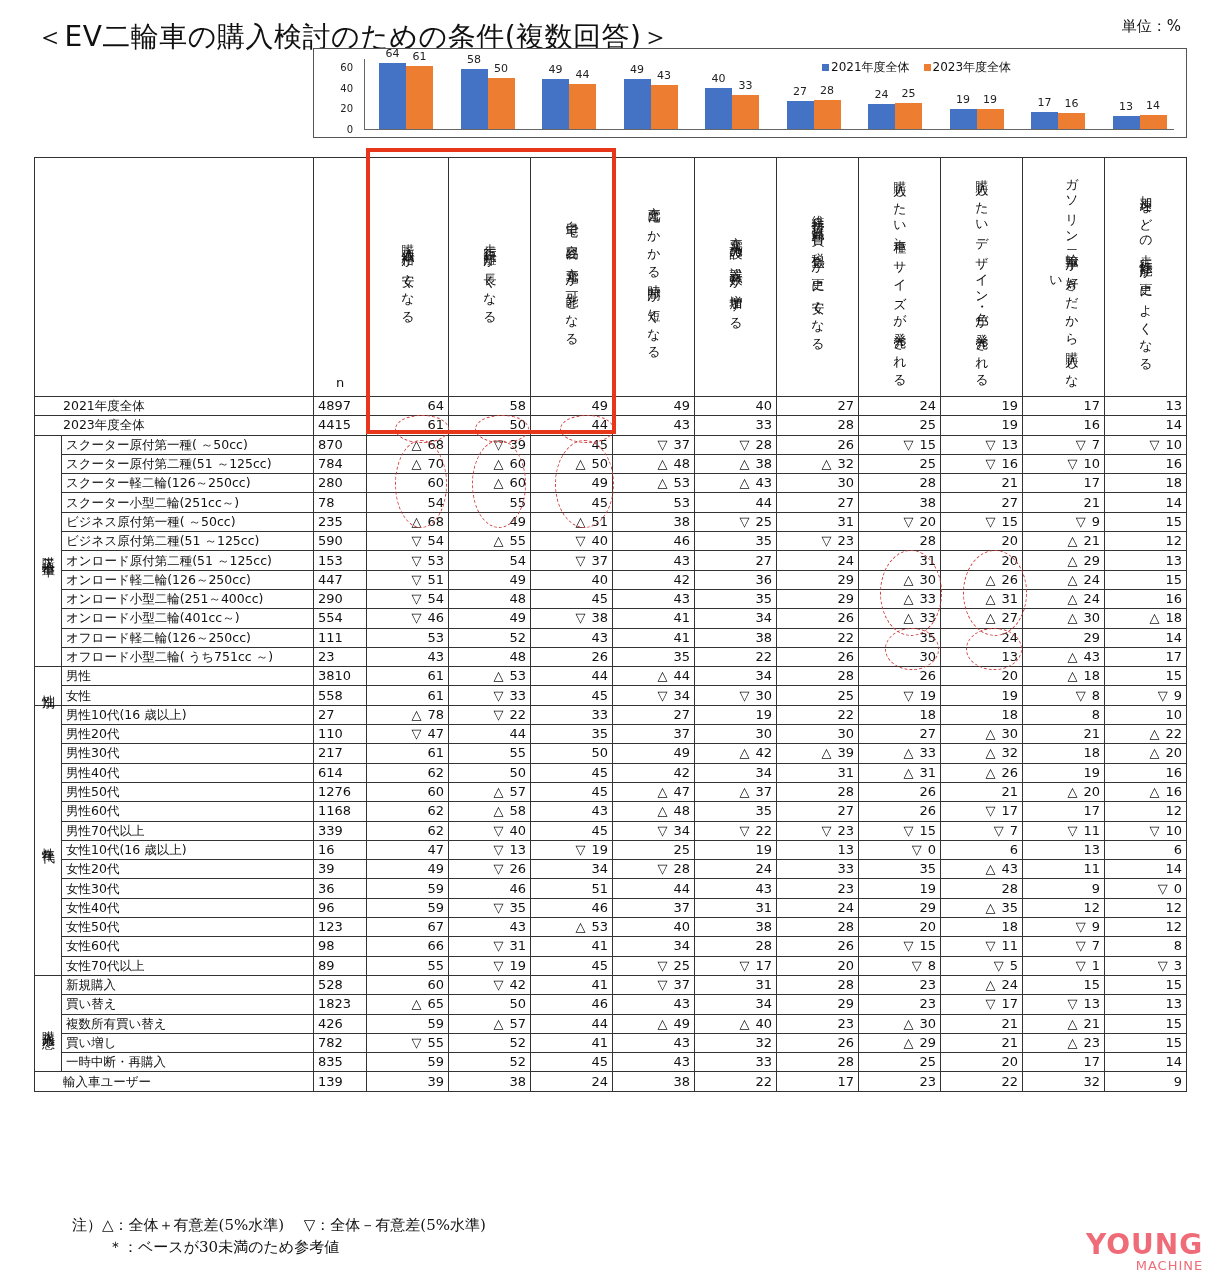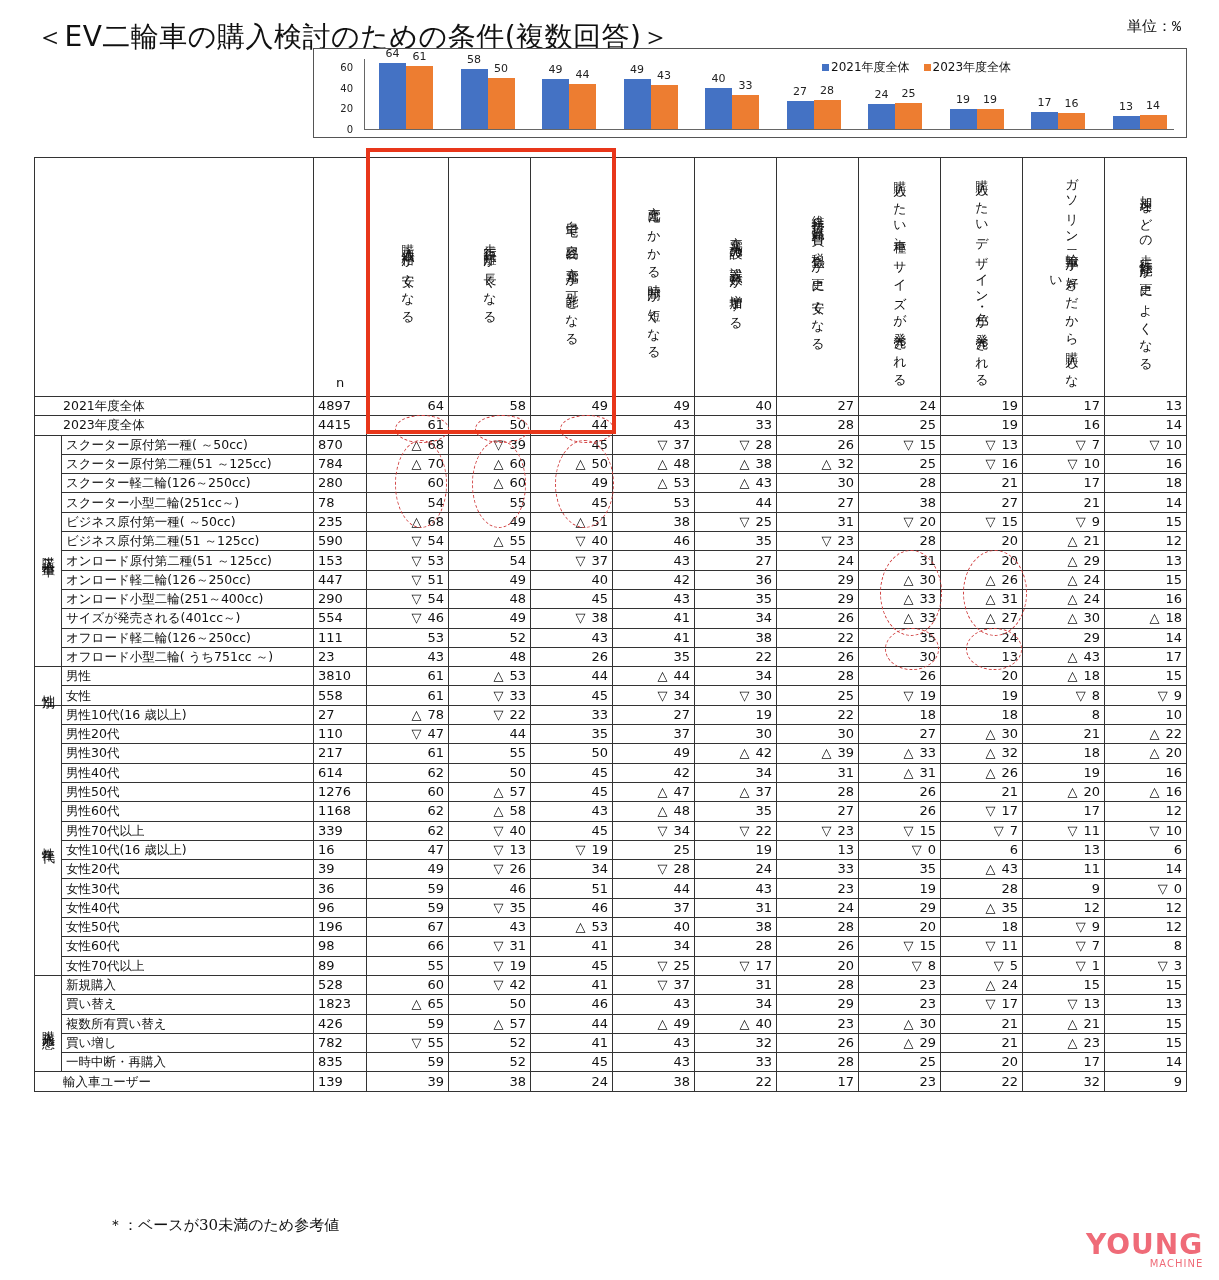--- a/index.html
+++ b/index.html
@@ -1,18 +1,18 @@
 <!DOCTYPE html>
 <html><head>
 <meta charset="utf-8">
 <style>
   html, body { margin:0; padding:0; background:#ffffff; }
   body { width:1219px; height:1280px; position:relative; font-family:"DejaVu Sans","Liberation Sans",sans-serif; color:#111; overflow:hidden; }
   .title { position:absolute; left:36px; top:18px; font-size:28px; letter-spacing:0.5px; }
-  .unit { position:absolute; right:38px; top:17px; font-size:15px;font-family:Liberation Mono, monospace; }
+  .unit { position:absolute; right:38px; top:17px; font-size:15px; }
 
   
   .chart { position:absolute; left:313px; top:48px; width:872px; height:88px; border:1px solid #555; background:#fff; }
   .chart .yaxis { position:absolute; left:0; top:0; width:45px; height:100%; }
   .chart .ytick { position:absolute; right:6px; font-size:10px; color:#222; transform:translateY(-50%); }
   .chart .plot { position:absolute; left:50px; right:0; top:0; bottom:8px; }
   .chart .axisline { position:absolute; left:50px; right:12px; bottom:7px; border-top:1px solid #666; }
   .chart .vline { position:absolute; left:50px; top:10px; bottom:7px; border-left:1px solid #666; }
   .group { position:absolute; bottom:0; width:56px; }
   .bar { position:absolute; bottom:0; width:27px; }
@@ -38,21 +38,21 @@
   .mark { margin-right:6px; }
   .ncell { vertical-align:bottom !important; text-align:center; }
 
   
   .circ { position:absolute; border:1px dashed #d04040; border-radius:50%; pointer-events:none; z-index:4; }
 
   .notes { position:absolute; left:72px; top:1214px; font-family:"DejaVu Serif","Liberation Serif",serif; font-size:15px; line-height:22px; }
   .notes .l2 { padding-left:36px; }
   .logo { position:absolute; left:1086px; top:1232px; text-align:right; }
   .logo .big { font-family:"DejaVu Sans","Liberation Sans",sans-serif; font-weight:bold; font-size:28px; color:#ef6b78; letter-spacing:1px; line-height:26px; }
-  .logo .small { font-size:10px; color:#ef6b78; letter-spacing:1px; }
+  .logo .small { font-size:13px; color:#ef6b78; letter-spacing:1px; }
 </style>
 </head>
 <body>
 
 <div class="title">＜EV二輪車の購入検討のための条件(複数回答)＞</div>
 <div class="unit">単位：%</div>
 
 <div class="chart">
   <div class="yaxis" id="yaxis">
       <span class="ytick" style="top: 80px;">0</span>
@@ -356,21 +356,21 @@
         <td class="val">45</td>
         <td class="val">43</td>
         <td class="val">35</td>
         <td class="val">29</td>
         <td class="val"><span class="mark">△</span>33</td>
         <td class="val"><span class="mark">△</span>31</td>
         <td class="val"><span class="mark">△</span>24</td>
         <td class="val">16</td>
       </tr>
       <tr>
-        <td class="lab">サイズが発売される(401cc～)</td>
+        <td class="lab">オンロード小型二輪(401cc～)</td>
         <td class="num">554</td>
         <td class="val"><span class="mark">▽</span>46</td>
         <td class="val">49</td>
         <td class="val"><span class="mark">▽</span>38</td>
         <td class="val">41</td>
         <td class="val">34</td>
         <td class="val">26</td>
         <td class="val"><span class="mark">△</span>33</td>
         <td class="val"><span class="mark">△</span>27</td>
         <td class="val"><span class="mark">△</span>30</td>
@@ -587,21 +587,21 @@
         <td class="val">37</td>
         <td class="val">31</td>
         <td class="val">24</td>
         <td class="val">29</td>
         <td class="val"><span class="mark">△</span>35</td>
         <td class="val">12</td>
         <td class="val">12</td>
       </tr>
       <tr>
         <td class="lab">女性50代</td>
-        <td class="num">196</td>
+        <td class="num">123</td>
         <td class="val">67</td>
         <td class="val">43</td>
         <td class="val"><span class="mark">△</span>53</td>
         <td class="val">40</td>
         <td class="val">38</td>
         <td class="val">28</td>
         <td class="val">20</td>
         <td class="val">18</td>
         <td class="val"><span class="mark">▽</span>9</td>
         <td class="val">12</td>
@@ -729,19 +729,20 @@
 <div class="circ" style="left:560px;top:415px;width:52px;height:26px;"></div>
 <div class="circ" style="left:395px;top:440px;width:50px;height:86px;"></div>
 <div class="circ" style="left:472px;top:440px;width:52px;height:86px;"></div>
 <div class="circ" style="left:555px;top:440px;width:57px;height:86px;"></div>
 <div class="circ" style="left:880px;top:550px;width:60px;height:84px;"></div>
 <div class="circ" style="left:963px;top:550px;width:62px;height:84px;"></div>
 <div class="circ" style="left:885px;top:628px;width:52px;height:40px;"></div>
 <div class="circ" style="left:966px;top:628px;width:54px;height:40px;"></div>
 
 <div class="notes">
+  <div>注）△：全体＋有意差(5%水準)　 ▽：全体－有意差(5%水準)</div>
   <div class="l2">＊：ベースが30未満のため参考値</div>
 </div>
 
 <div class="logo">
   <div class="big">YOUNG</div>
   <div class="small">MACHINE</div>
 </div>
 
 </body></html>

